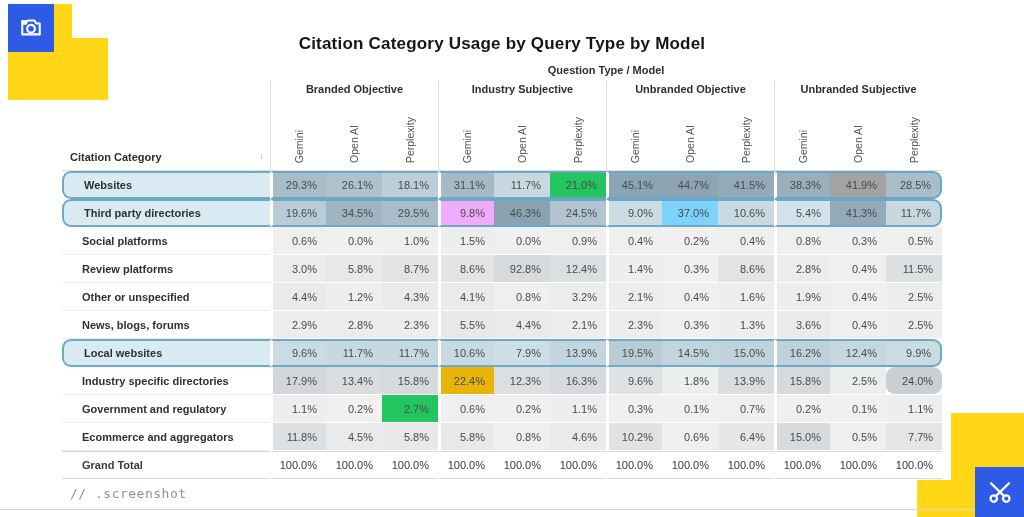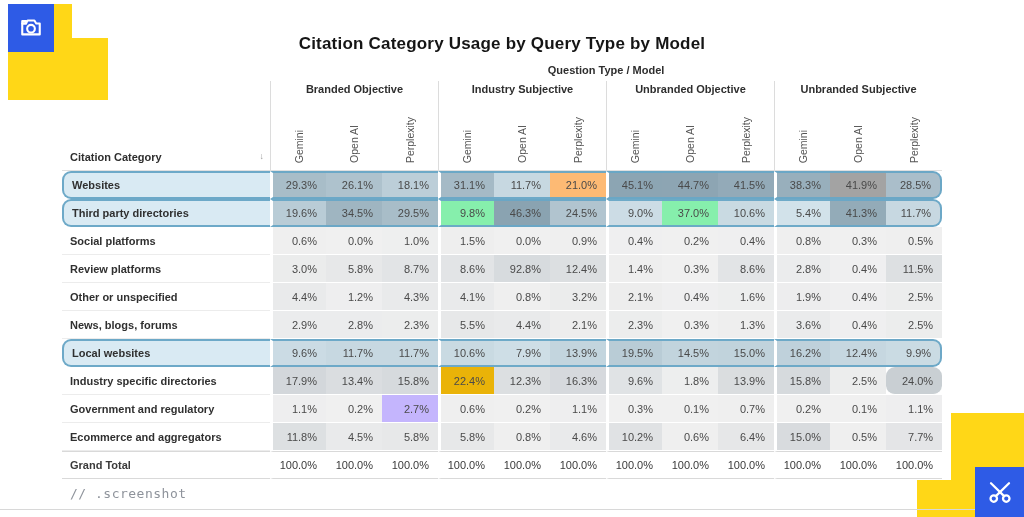--- a/index.html
+++ b/index.html
@@ -41,21 +41,21 @@
                padding:0 6px 7px 8px; }
   th.rowhead .sort-ic { float:right; font-size:9px; color:#9a9a9a; font-weight:normal; }
   th.model { height:72px; vertical-align:bottom; text-align:center; padding-bottom:5px;
              font-weight:normal; }
   th.model span { writing-mode:vertical-rl; transform:rotate(180deg);
                   font-size:10.5px; color:#555; display:inline-block; }
   tr.hdr-bottom th { border-bottom:1px solid #e0e0e0; }
 
   td { height:28px; text-align:right; padding-right:9px; color:#4a4a4a;
        border-bottom:1px solid #fff; }
-  td.rlabel { text-align:left; padding-left:8px; padding-right:4px;
+  td.rlabel { text-align:left; padding-left:20px; padding-right:4px;
               font-weight:bold; color:#303030; background:#fff;
               border-bottom:1px solid #ececec; }
   td.gstart { border-left:3px solid #fff; }
 
   tr.hl td { border-top:2px solid rgba(104,166,198,.95);
              border-bottom:2px solid rgba(104,166,198,.95); }
   tr.hl td.rlabel { background:#d9eaf3; border-left:2px solid rgba(104,166,198,.95);
                     border-top-left-radius:9px; border-bottom-left-radius:9px; }
   tr.hl td:last-child { border-right:2px solid rgba(104,166,198,.95);
                         border-top-right-radius:9px; border-bottom-right-radius:9px; }
@@ -144,38 +144,38 @@
         </tr>
       </thead>
       <tbody>
         <tr class="hl">
           <td class="rlabel">Websites</td>
           <td class="gstart" style="background: rgb(168, 189, 200);">29.3%</td>
           <td style="background: rgb(174, 194, 205);">26.1%</td>
           <td style="background: rgb(188, 206, 216);">18.1%</td>
           <td class="gstart" style="background: rgb(165, 186, 198);">31.1%</td>
           <td style="background: rgb(199, 216, 225);">11.7%</td>
-          <td style="background: #fdba74;">21.0%</td>
+          <td style="background: #22c55e;">21.0%</td>
           <td class="gstart" style="background: rgb(140, 165, 179); margin-top: 24px;">45.1%</td>
           <td style="background: rgb(141, 165, 179);">44.7%</td>
           <td style="background: rgb(147, 170, 184);">41.5%</td>
           <td class="gstart" style="background: rgb(152, 175, 188);">38.3%</td>
           <td style="background: #a3a3a3;">41.9%</td>
           <td style="background: rgb(170, 190, 202);">28.5%</td>
         </tr>
         <tr class="hl">
           <td class="rlabel">Third party directories</td>
           <td class="gstart" style="background: rgb(185, 204, 214);">19.6%</td>
           <td style="background: rgb(159, 181, 193);">34.5%</td>
           <td style="background: rgb(168, 189, 200);">29.5%</td>
-          <td class="gstart" style="background: #86efac;">9.8%</td>
+          <td class="gstart" style="background: #f0abfc;">9.8%</td>
           <td style="background: rgb(138, 163, 177);">46.3%</td>
           <td style="background: rgb(177, 196, 207);">24.5%</td>
           <td class="gstart" style="background: rgb(204, 220, 229);">9.0%</td>
-          <td style="background: #86efac;">37.0%</td>
+          <td style="background: #7dd3fc;">37.0%</td>
           <td style="background: rgb(201, 218, 226);">10.6%</td>
           <td class="gstart" style="background: rgb(210, 226, 234);">5.4%</td>
           <td style="background: rgb(147, 171, 184);">41.3%</td>
           <td style="background: rgb(199, 216, 225);">11.7%</td>
         </tr>
         <tr>
           <td class="rlabel">Social platforms</td>
           <td class="gstart" style="background: rgb(239, 239, 239);">0.6%</td>
           <td style="background: rgb(240, 240, 240);">0.0%</td>
           <td style="background: rgb(238, 239, 239);">1.0%</td>
@@ -261,21 +261,21 @@
           <td style="background: rgb(237, 238, 238);">1.8%</td>
           <td style="background: rgb(218, 221, 223);">13.9%</td>
           <td class="gstart" style="background: rgb(214, 218, 221);">15.8%</td>
           <td style="background: rgb(236, 237, 237);">2.5%</td>
           <td style="background: rgb(201, 207, 211); border-radius: 9px;">24.0%</td>
         </tr>
         <tr>
           <td class="rlabel">Government and regulatory</td>
           <td class="gstart" style="background: rgb(238, 238, 239);">1.1%</td>
           <td style="background: rgb(240, 240, 240);">0.2%</td>
-          <td style="background: #c4b5fd;">2.7%</td>
+          <td style="background: #22c55e;">2.7%</td>
           <td class="gstart" style="background: rgb(239, 239, 239);">0.6%</td>
           <td style="background: rgb(240, 240, 240);">0.2%</td>
           <td style="background: rgb(238, 238, 239);">1.1%</td>
           <td class="gstart" style="background: rgb(240, 240, 240);">0.3%</td>
           <td style="background: rgb(240, 240, 240);">0.1%</td>
           <td style="background: rgb(239, 239, 239);">0.7%</td>
           <td class="gstart" style="background: rgb(240, 240, 240);">0.2%</td>
           <td style="background: rgb(240, 240, 240);">0.1%</td>
           <td style="background: rgb(238, 238, 239);">1.1%</td>
         </tr>

